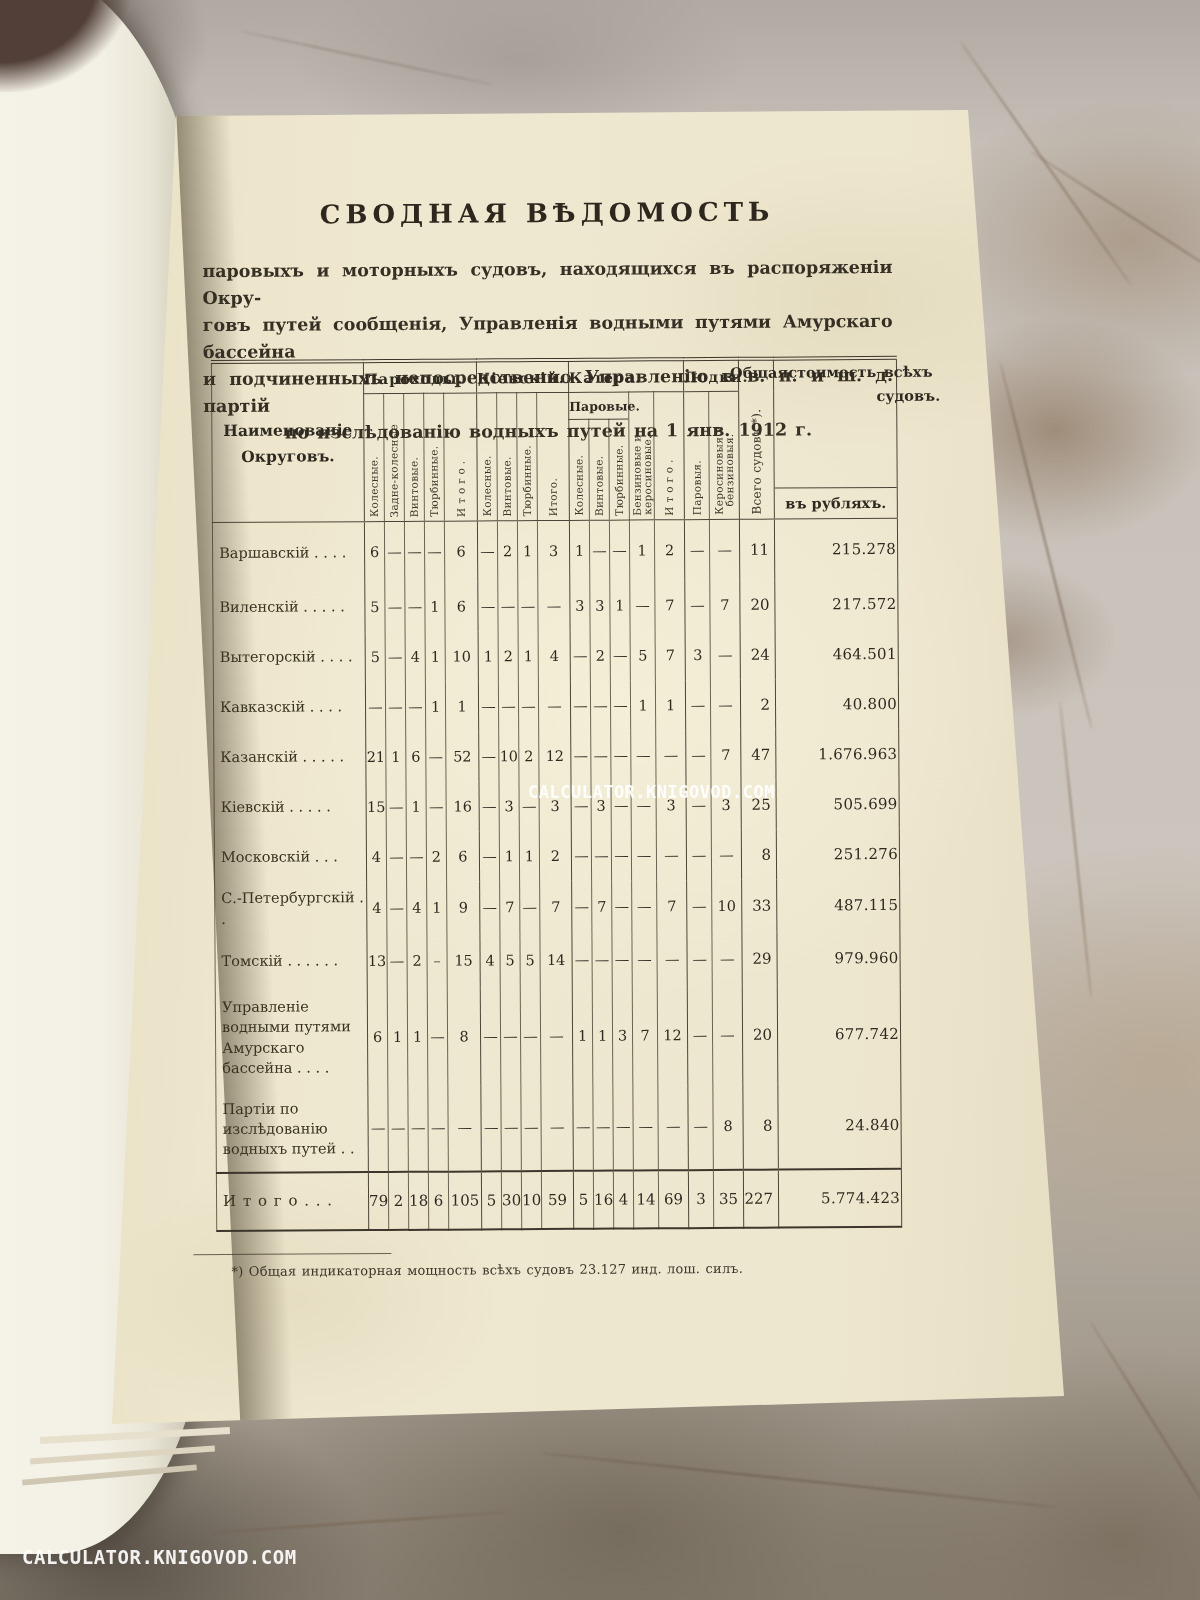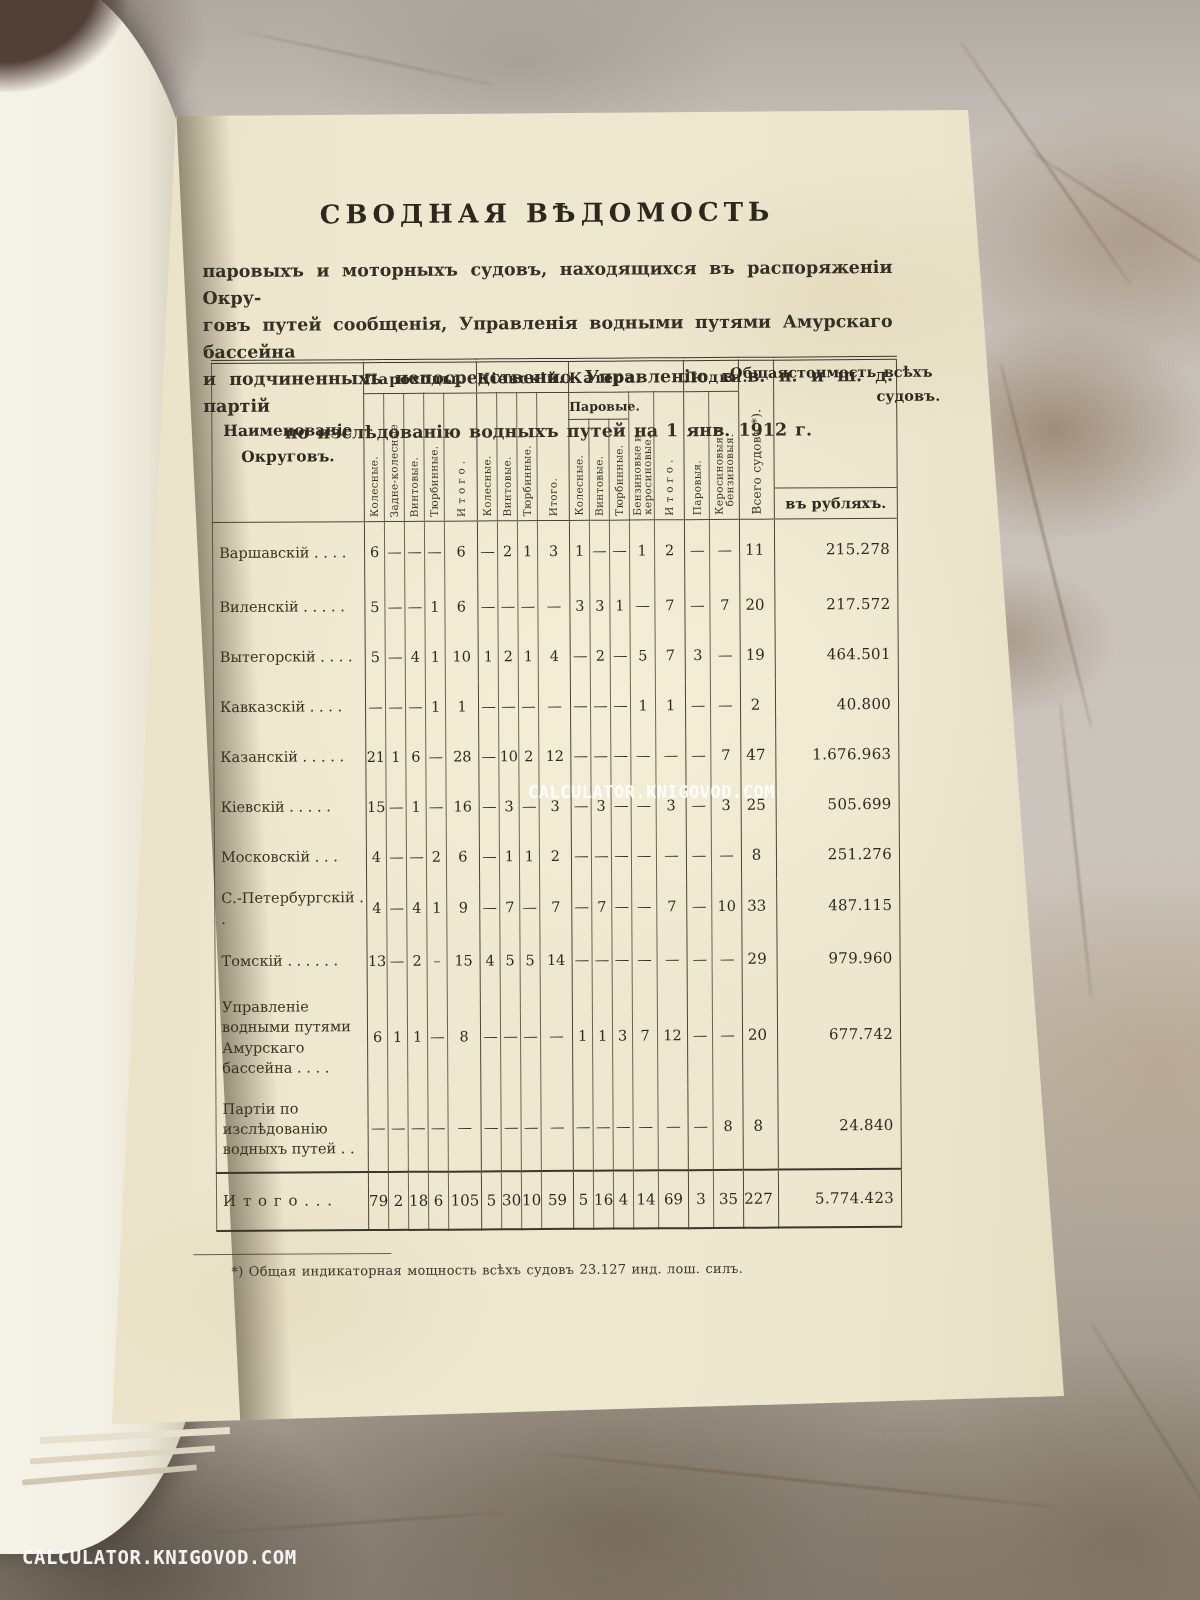--- a/index.html
+++ b/index.html
@@ -73,22 +73,22 @@
   th.name-head div{margin:7px 0;}
   th.cost-head{border-bottom:1.5px solid #4b4537;vertical-align:top;}
   .cost-wrap{display:flex;flex-direction:column;height:156px;}
   .cost-top{flex:1;display:flex;justify-content:center;text-align:center;
     font-size:14.5px;font-weight:bold;line-height:24px;}
   .cost-div{border-top:1px solid #4b4537;}
   .cost-bot{height:28px;display:flex;align-items:center;justify-content:center;
     font-size:14.5px;font-weight:bold;}
   td{vertical-align:middle;text-align:center;font-size:14.5px;}
   td.name-cell{text-align:left;padding:2px 2px 2px 6px;font-size:14.5px;line-height:1.4;color:#38321f;}
-  td.tot{text-align:center;padding-right:5px;font-size:15px;margin-left:12px;}
-  td.cost{text-align:right;padding-right:7px;font-size:15px;letter-spacing:.3px;}
+  td.tot{text-align:right;padding-right:5px;font-size:15px;margin-left:12px;}
+  td.cost{text-align:right;padding-right:1px;font-size:15px;letter-spacing:.3px;}
   tr.total-row td{border-top:2.5px solid #3c362c;font-size:15px;}
   tr.total-row td.name-cell{letter-spacing:1px;}
 
   
   .footnote-rule{position:absolute;left:190px;top:1252px;width:198px;height:0;
     border-top:1.5px solid rgba(62,54,40,.75);}
   .footnote{position:absolute;left:228px;top:1262px;font-size:13px;color:#3d372b;
     letter-spacing:.2px;word-spacing:1px;}
 
   
@@ -255,21 +255,21 @@
             <td class="num">2</td>
             <td class="num">1</td>
             <td class="num">4</td>
             <td class="gl num">—</td>
             <td class="num">2</td>
             <td class="num">—</td>
             <td class="num">5</td>
             <td class="num">7</td>
             <td class="gl num">3</td>
             <td class="num">—</td>
-            <td class="gl tot">19</td>
+            <td class="gl tot">24</td>
             <td class="gl cost">464.501</td>
           </tr>
           <tr style="height: 50px;">
             <td class="name-cell">Кавказскій   .  .  .  .</td>
             <td class="gl num">—</td>
             <td class="num">—</td>
             <td class="num">—</td>
             <td class="num">1</td>
             <td class="num">1</td>
             <td class="gl num">—</td>
@@ -285,21 +285,21 @@
             <td class="num">—</td>
             <td class="gl tot">2</td>
             <td class="gl cost">40.800</td>
           </tr>
           <tr style="height: 50px;">
             <td class="name-cell">Казанскій .  .  .  .  .</td>
             <td class="gl num">21</td>
             <td class="num">1</td>
             <td class="num">6</td>
             <td class="num">—</td>
-            <td class="num">28</td>
+            <td class="num">52</td>
             <td class="gl num">—</td>
             <td class="num">10</td>
             <td class="num">2</td>
             <td class="num">12</td>
             <td class="gl num">—</td>
             <td class="num">—</td>
             <td class="num">—</td>
             <td class="num">—</td>
             <td class="num">—</td>
             <td class="gl num">—</td>

